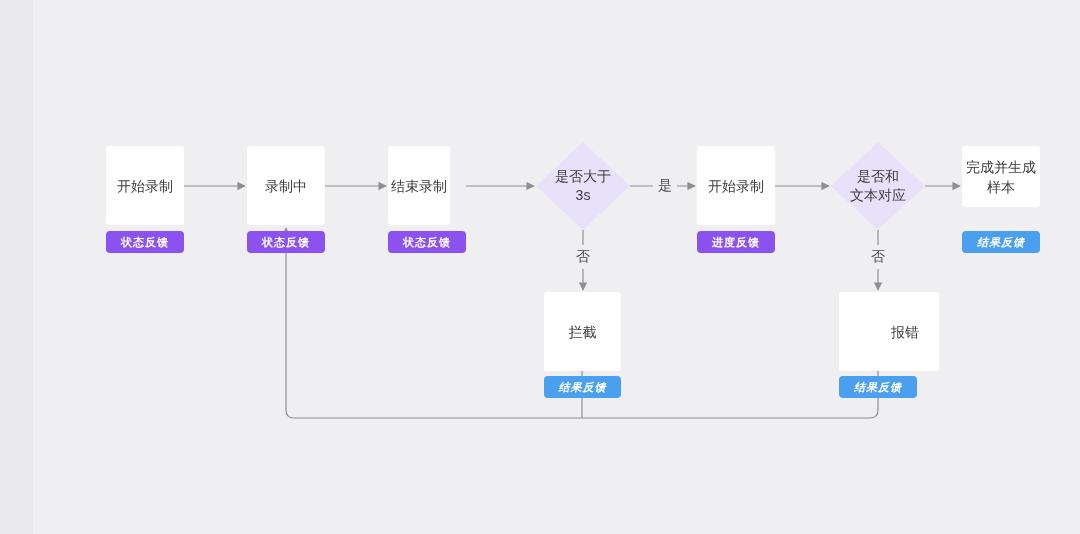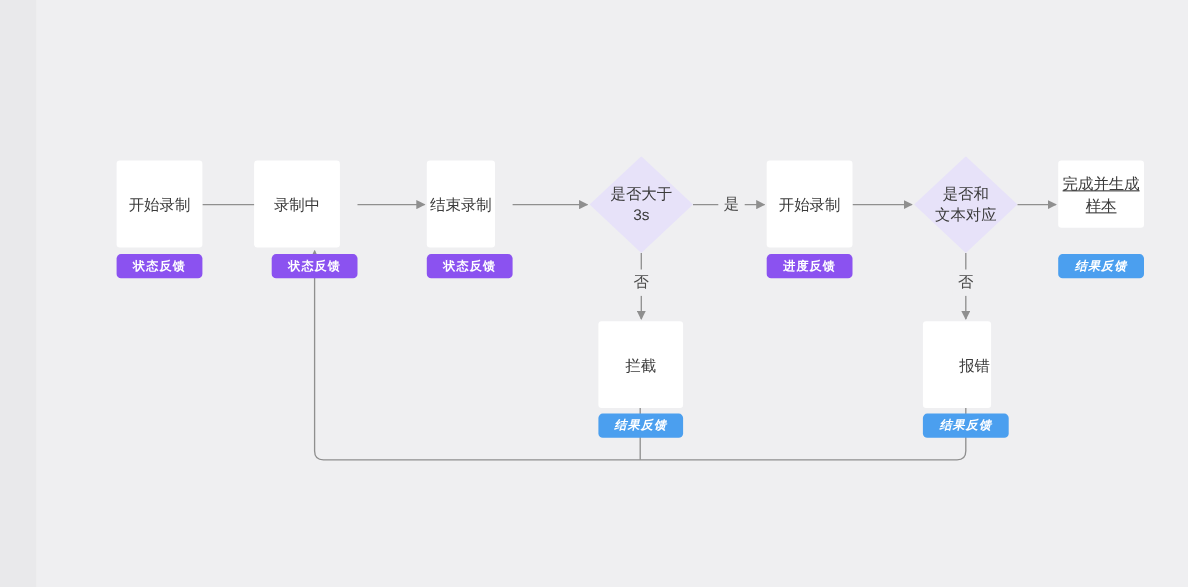--- a/index.html
+++ b/index.html
@@ -94,42 +94,42 @@
     <path class="connector" marker-end="url(#arr)" d="M550,230 L550,290"></path>
     <path class="connector" marker-end="url(#arr)" d="M845,230 L845,290"></path>
 
     <path class="connector" d="M549,371 L549,418"></path>
     <path class="connector" marker-end="url(#arr)" d="M845,371 L845,410 Q845,418 837,418 L261,418 Q253,418 253,410 L253,228"></path>
   </svg>
 
   <div class="node process" style="left:73px;top:146px;width:78px;height:79px;">开始录制</div>
   <div class="badge status" style="left:73px;top:231px;width:78px;">状态反馈</div>
 
-  <div class="node process" style="left:198px;top:146px;width:78px;height:79px;">录制中</div>
+  <div class="node process" style="left:214px;top:146px;width:78px;height:79px;">录制中</div>
   <div class="badge status" style="left:214px;top:231px;width:78px;">状态反馈</div>
 
   <div class="node process" style="left:355px;top:146px;width:62px;height:79px;">结束录制</div>
   <div class="badge status" style="left:355px;top:231px;width:78px;">状态反馈</div>
 
   <div class="node decision" style="left:503px;top:142px;width:94px;height:88px;">是否大于
 3s</div>
 
   <div class="node process" style="left:664px;top:146px;width:78px;height:79px;">开始录制</div>
   <div class="badge progress" style="left:664px;top:231px;width:78px;">进度反馈</div>
 
   <div class="node decision" style="left:798px;top:142px;width:94px;height:88px;">是否和
 文本对应</div>
 
-  <div class="node process" style="left:929px;top:146px;width:78px;height:61px;text-decoration:underline;">完成并生成
+  <div class="node process" style="left:929px;top:146px;width:78px;height:61px;">完成并生成
 样本</div>
   <div class="badge result" style="left:929px;top:231px;width:78px;">结果反馈</div>
 
   <div class="node process" style="left:511px;top:292px;width:77px;height:79px;text-align:right;">拦截</div>
   <div class="badge result" style="left:511px;top:376px;width:77px;">结果反馈</div>
 
-  <div class="node process" style="left:806px;top:292px;width:62px;height:79px;padding-left:32px;">报错</div>
+  <div class="node process" style="left:806px;top:292px;width:100px;height:79px;padding-left:32px;">报错</div>
   <div class="badge result" style="left:806px;top:376px;width:78px;">结果反馈</div>
 
   <div class="edge-label" style="left:632px;top:186px;">是</div>
   <div class="edge-label" style="left:550px;top:257px;">否</div>
   <div class="edge-label" style="left:845px;top:257px;">否</div>
 
 </div>
 
 </body></html>

